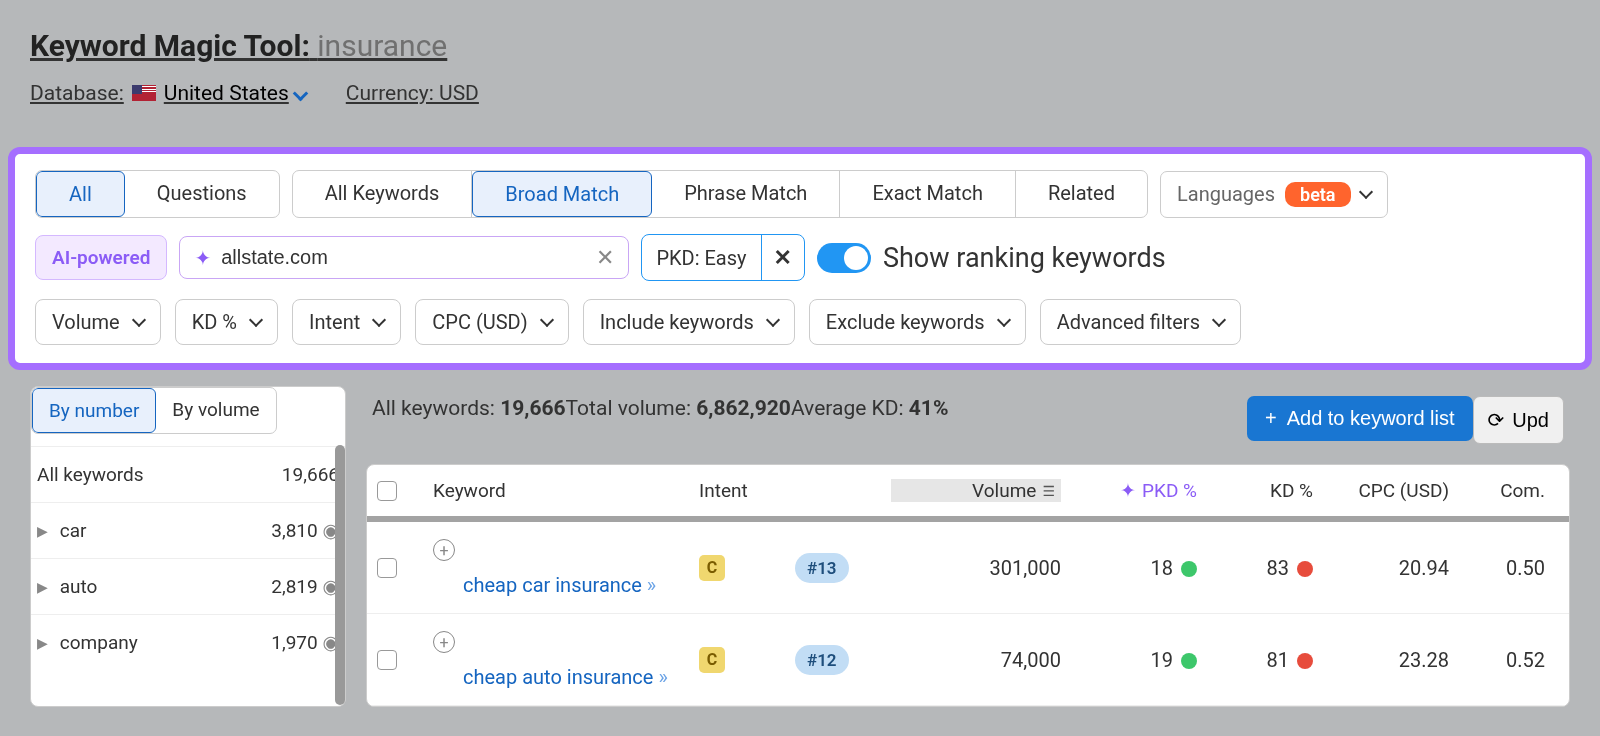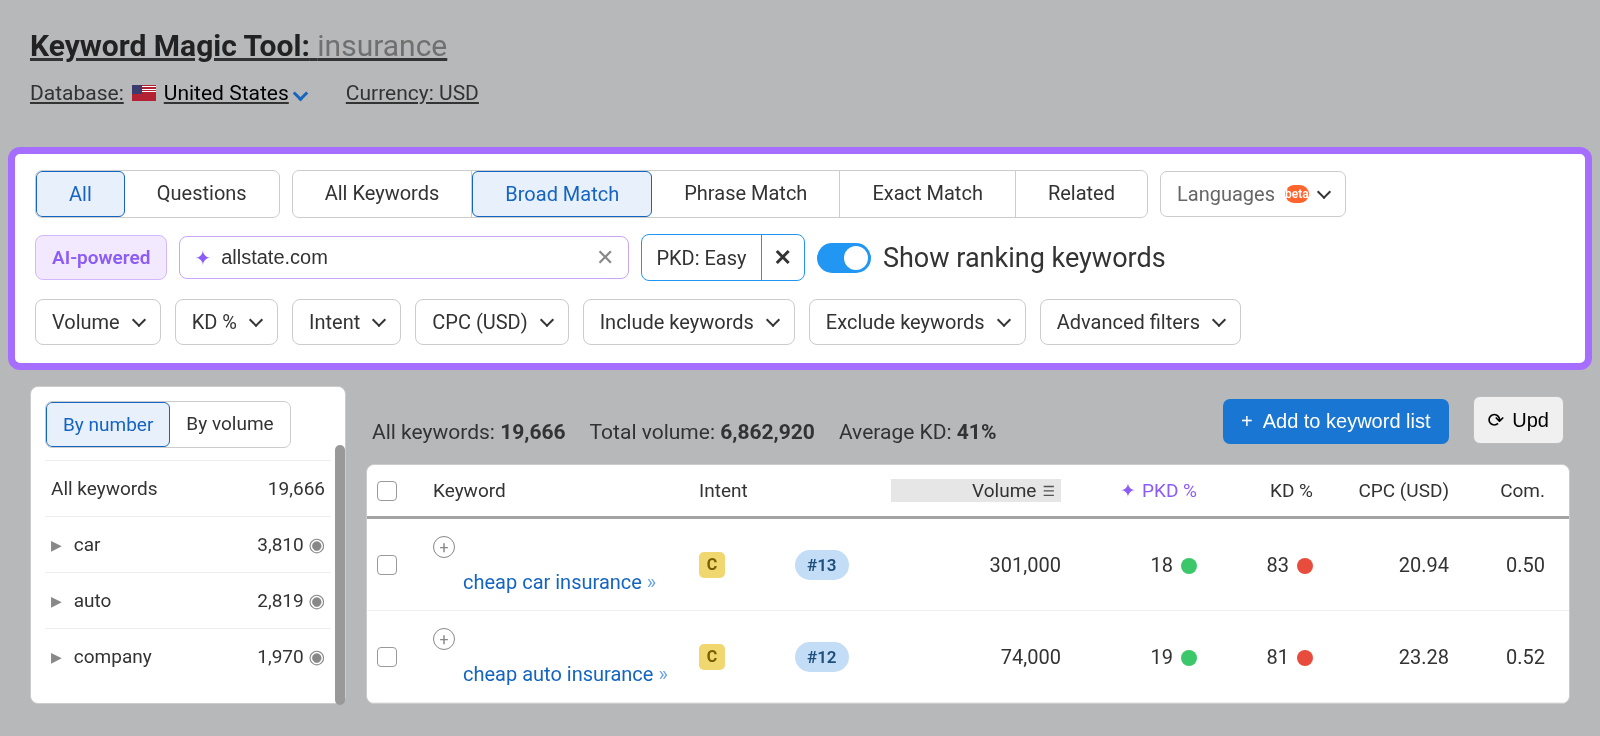--- a/index.html
+++ b/index.html
@@ -15,62 +15,62 @@
 .flag::before { content: ""; position: absolute; left: 0; top: 0; width: 10px; height: 9px; background: #3c3b6e; }
 .chev { border: solid #1565c0; border-width: 0 3px 3px 0; display: inline-block; padding: 4px; transform: rotate(45deg); }
 
 .highlight-box { margin: 32px 8px 0; background: #fff; border: 7px solid #a56eff; border-radius: 12px; padding: 16px 20px 18px; }
 .filter-row { display: flex; align-items: center; gap: 12px; flex-wrap: wrap; }
 .btn-seg { display: inline-flex; border: 1px solid #ccc; border-radius: 7px; overflow: hidden; background: #fff; }
 .btn-seg .seg { padding: 10px 32px; font-size: 20px; border-right: 1px solid #ccc; cursor: pointer; }
 .btn-seg .seg:last-child { border-right: none; }
 .btn-seg .seg.active { background: #e8f0fc; color: #1565c0; border: 1px solid #1565c0; border-radius: 6px; }
 .lang { display: inline-flex; align-items: center; gap: 10px; border: 1px solid #ccc; border-radius: 7px; padding: 10px 16px; font-size: 20px; color: #666; cursor: pointer; }
-.badge-beta { background: #ff642d; color: #fff; font-size: 12px; padding: 2px 0; border-radius: 10px; font-weight: 600; }
+.badge-beta { background: #ff642d; color: #fff; font-size: 18px; padding: 2px 15px; border-radius: 10px; font-weight: 600; }
 
 .filter-row2 { display: flex; align-items: center; gap: 12px; margin-top: 16px; flex-wrap: wrap; }
 .ai-badge { background: #f3e9ff; color: #8b5cf6; border: 1px solid #d4b8ff; border-radius: 8px; padding: 10px 16px; font-size: 19px; font-weight: 600; }
 .domain-input { display: inline-flex; align-items: center; gap: 10px; border: 1px solid #c9a6f5; background: #fff; border-radius: 8px; padding: 8px 14px; width: 450px; font-size: 20px; }
 .domain-input input { border: none; outline: none; font-size: 20px; flex: 1; color: #333; }
 .close-x { font-size: 22px; color: #888; cursor: pointer; }
 .sparkle { color: #8b5cf6; font-size: 20px; }
 .pkd-pill { display: inline-flex; align-items: flex-end; border: 1.5px solid #2196f3; border-radius: 8px; overflow: hidden; font-size: 20px; }
 .pkd-pill .lbl { padding: 10px 14px; color: #333; }
 .pkd-pill .xclose { border-left: 1.5px solid #2196f3; padding: 10px 12px; cursor: pointer; font-size: 22px; font-weight: 700; color: #333; }
 .toggle { width: 54px; height: 30px; background: #2196f3; border-radius: 30px; position: relative; cursor: pointer; }
 .toggle .knob { position: absolute; right: 3px; top: 3px; width: 24px; height: 24px; background: #fff; border-radius: 50%; }
 .toggle-label { font-size: 27px; color: #333; }
 
 .filter-row3 { display: flex; gap: 14px; margin-top: 18px; flex-wrap: wrap; }
 .drop { display: inline-flex; align-items: center; gap: 14px; border: 1px solid #ccc; border-radius: 8px; padding: 10px 16px; font-size: 20px; cursor: pointer; background: #fff; }
 .chev-dk { border: solid #333; border-width: 0 2.5px 2.5px 0; display: inline-block; padding: 4px; transform: rotate(45deg); margin-top: -4px; }
 
 .content { display: flex; gap: 20px; margin: 16px 30px 0; }
-.sidebar { width: 316px; background: #fff; border: 1px solid #ccc; border-radius: 8px; padding: 14px; position: relative; }
+.sidebar { width: 316px; background: #fff; border: 1px solid #ccc; border-radius: 8px; padding: 0; position: relative; }
 .sidebar::after { content: ""; position: absolute; right: 0; top: 58px; width: 10px; height: 260px; background: #999; border-radius: 6px; }
 .sort-seg { display: inline-flex; border: 1px solid #ccc; border-radius: 7px; overflow: hidden; margin-bottom: 12px; }
 .sort-seg .s { padding: 10px 16px; font-size: 19px; border-right: 1px solid #ccc; cursor: pointer; }
 .sort-seg .s.active { background: #e8f0fc; color: #1565c0; border: 1.5px solid #1565c0; border-radius: 6px; }
 .sort-seg .s:last-child { border-right: none; }
 .side-row { display: flex; align-items: center; justify-content: space-between; padding: 16px 6px; font-size: 19px; border-top: 1px solid #eee; }
 .side-row.head { font-weight: 400; }
 .side-left { display: flex; align-items: center; gap: 12px; }
 .eye { color: #888; font-size: 19px; }
 .expand { color: #888; font-size: 14px; }
 
 .main { flex: 1; }
-.stats-row { display: flex; align-items: flex-end; gap: 24px; font-size: 21px; padding: 10px 6px; flex-wrap: wrap; }
+.stats-row { display: flex; align-items: flex-start; font-size: 21px; padding: 10px 6px; flex-wrap: wrap; }
 .stats-row b { font-weight: 700; }
 .add-btn { background: #1976d2; color: #fff; border: none; border-radius: 7px; padding: 11px 18px; font-size: 20px; display: inline-flex; align-items: center; gap: 10px; cursor: pointer; }
 .upd-btn { border: 1px solid #bbb; background: #f0f0f0; border-radius: 7px; padding: 11px 14px; font-size: 20px; display: inline-flex; align-items: center; gap: 8px; cursor: pointer; }
 .spacer { flex: 1; }
 
 .table { background: #fff; border: 1px solid #ccc; border-radius: 8px; margin-top: 10px; overflow: hidden; }
 .thead, .trow { display: grid; grid-template-columns: 50px 260px 90px 90px 170px 130px 110px 130px 90px; align-items: center; padding: 14px 10px; gap: 6px; }
-.thead { border-bottom: 3px solid #a3a3a3; font-size: 19px; color: #333; text-align: right; }
+.thead { border-bottom: 6px solid #a3a3a3; font-size: 19px; color: #333; text-align: right; }
 .trow { border-bottom: 1px solid #eee; font-size: 20px; }
 .th { display: flex; align-items: center; gap: 6px; }
 .th.right { justify-content: flex-end; }
 .cbox { width: 20px; height: 20px; border: 1.5px solid #999; border-radius: 4px; cursor: pointer; background: #fff; }
 .kwcell { display: flex; align-items: flex-start; gap: 8px; }
 .plus-circle { width: 22px; height: 22px; border: 1.5px solid #888; border-radius: 50%; display: inline-flex; align-items: center; justify-content: center; font-size: 16px; color: #888; margin-top: 3px; flex-shrink: 0; }
 .kwlink { color: #1565c0; cursor: pointer; line-height: 1.35; margin-top: 36px; }
 .kwlink .arrows { color: #6ba3e6; }
 .rank-pill { background: #c2ddf5; color: #1e4e7c; border-radius: 15px; padding: 5px 12px; font-size: 17px; font-weight: 600; display: inline-block; }
 .intent-badge { background: #f0d76f; color: #7a5c00; width: 26px; height: 26px; border-radius: 5px; font-weight: 700; display: inline-flex; align-items: center; justify-content: center; font-size: 16px; }

